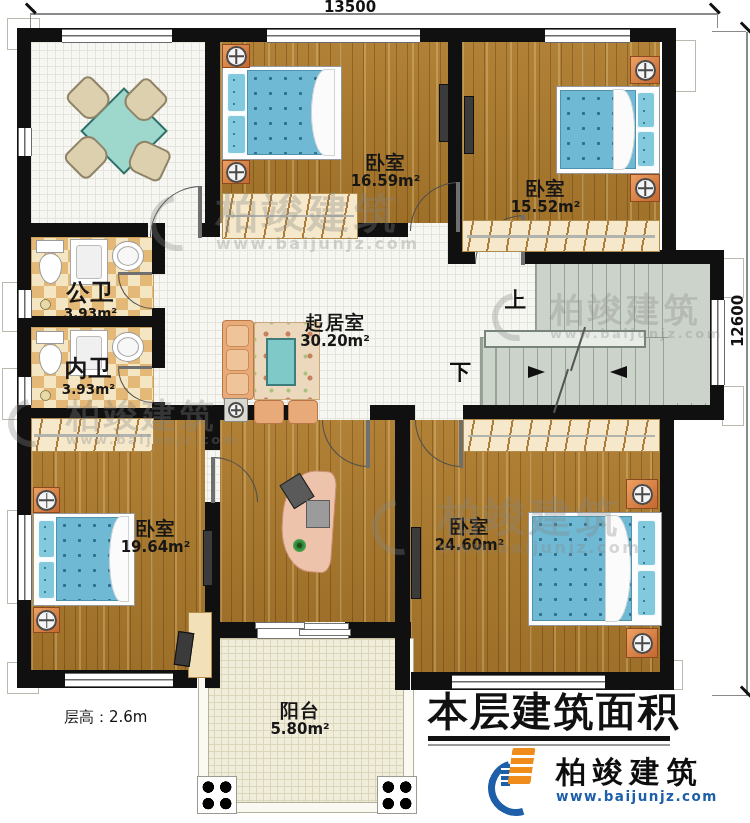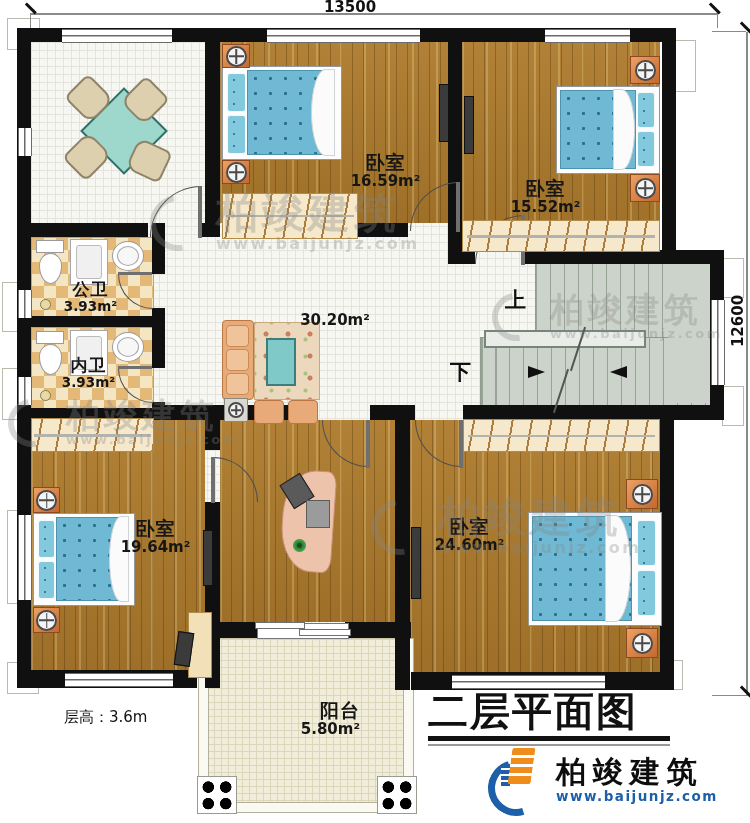--- a/index.html
+++ b/index.html
@@ -74,21 +74,21 @@
   .colmark{position:absolute;width:38px;height:36px;background:#fff;border:1px solid #9a9a90;z-index:8;
     background-image:radial-gradient(circle at 27% 28%,#000 5.5px,transparent 6px),radial-gradient(circle at 73% 28%,#000 5.5px,transparent 6px),
                      radial-gradient(circle at 27% 74%,#000 5.5px,transparent 6px),radial-gradient(circle at 73% 74%,#000 5.5px,transparent 6px);}
   .parapet{position:absolute;background:#fbfaf2;border:1.5px solid #b4b09a;z-index:4;}
   .slidedoor{position:absolute;background:#fff;border:1px solid #777;z-index:8;}
   .sleaf{position:absolute;background:#fefefe;border:1.5px solid #6f6f6f;z-index:9;}
   
   .room-label{position:absolute;text-align:center;color:#161616;line-height:1.12;z-index:30;}
   .room-label .nm{display:block;font-size:19px;font-weight:800;letter-spacing:1px;}
   .room-label .ar{display:block;font-size:15px;font-weight:700;}
-  .room-label.sm .nm{font-size:17px;}
+  .room-label.sm .nm{font-size:23px;}
   .room-label.sm .ar{font-size:13.5px;}
   .updown{position:absolute;font-size:21px;font-weight:800;color:#111;z-index:30;line-height:1;}
   
   .dimline{position:absolute;background:#8a8a8a;z-index:40;}
   .tick{position:absolute;width:14px;height:2.5px;background:#111;transform:rotate(45deg);z-index:41;}
   .dimtext{position:absolute;font-size:15px;font-weight:700;color:#111;z-index:41;text-align:center;}
   
   .wm{position:absolute;display:flex;align-items:center;gap:10px;opacity:.32;z-index:60;pointer-events:none;}
   .wm-arc{display:block;width:44px;height:44px;border:6px solid #868686;border-radius:50%;border-top-color:transparent;border-right-color:transparent;transform:rotate(35deg);flex:0 0 auto;}
   .wm-name{display:block;font-size:42px;font-weight:900;color:#868686;letter-spacing:4px;line-height:1;white-space:nowrap;}
@@ -342,31 +342,32 @@
   </div>
   <div class="room-label sm" style="left:38px;top:280px;width:105px;">
     <span class="nm">公卫</span>
     <span class="ar">3.93m²</span>
   </div>
   <div class="room-label sm" style="left:36px;top:356px;width:105px;">
     <span class="nm">内卫</span>
     <span class="ar">3.93m²</span>
   </div>
   <div class="room-label" style="left:270px;top:312px;width:130px;">
+    <span class="nm">起居室</span>
     <span class="ar">30.20m²</span>
   </div>
   <div class="room-label" style="left:98px;top:518px;width:115px;">
     <span class="nm">卧室</span>
     <span class="ar">19.64m²</span>
   </div>
   <div class="room-label" style="left:412px;top:516px;width:115px;">
     <span class="nm">卧室</span>
     <span class="ar">24.60m²</span>
   </div>
-  <div class="room-label" style="left:240px;top:700px;width:120px;text-align:right;">
+  <div class="room-label" style="left:240px;top:700px;width:120px;">
     <span class="nm">阳台</span>
     <span class="ar">5.80m²</span>
   </div>
 
   <div class="wm" style="left:150px;top:192px;">
     <span class="wm-arc"></span>
     <span>
       <span class="wm-name">柏竣建筑</span>
       <span class="wm-url">www.baijunjz.com</span>
     </span>
@@ -387,26 +388,26 @@
   </div>
   <div class="wm" style="left:372px;top:496px;">
     <span class="wm-arc"></span>
     <span>
       <span class="wm-name">柏竣建筑</span>
       <span class="wm-url">www.baijunjz.com</span>
     </span>
   </div>
 
   <div class="footnotes">
-    <div>层高：3.6m</div>
+    <div>层高：2.6m</div>
   </div>
 
   <div class="titleblock">
     <div class="titlerow">
-      <span class="title-main">二层平面图</span>
+      <span class="title-main">本层建筑面积</span>
     </div>
     <div class="title-ul1"></div>
     <div class="title-ul2"></div>
   </div>
 
   <div class="logo">
     <span class="logo-ic">
       <span class="logo-arc"></span>
       <span class="logo-bar"></span>
       <span class="logo-bld"></span>

